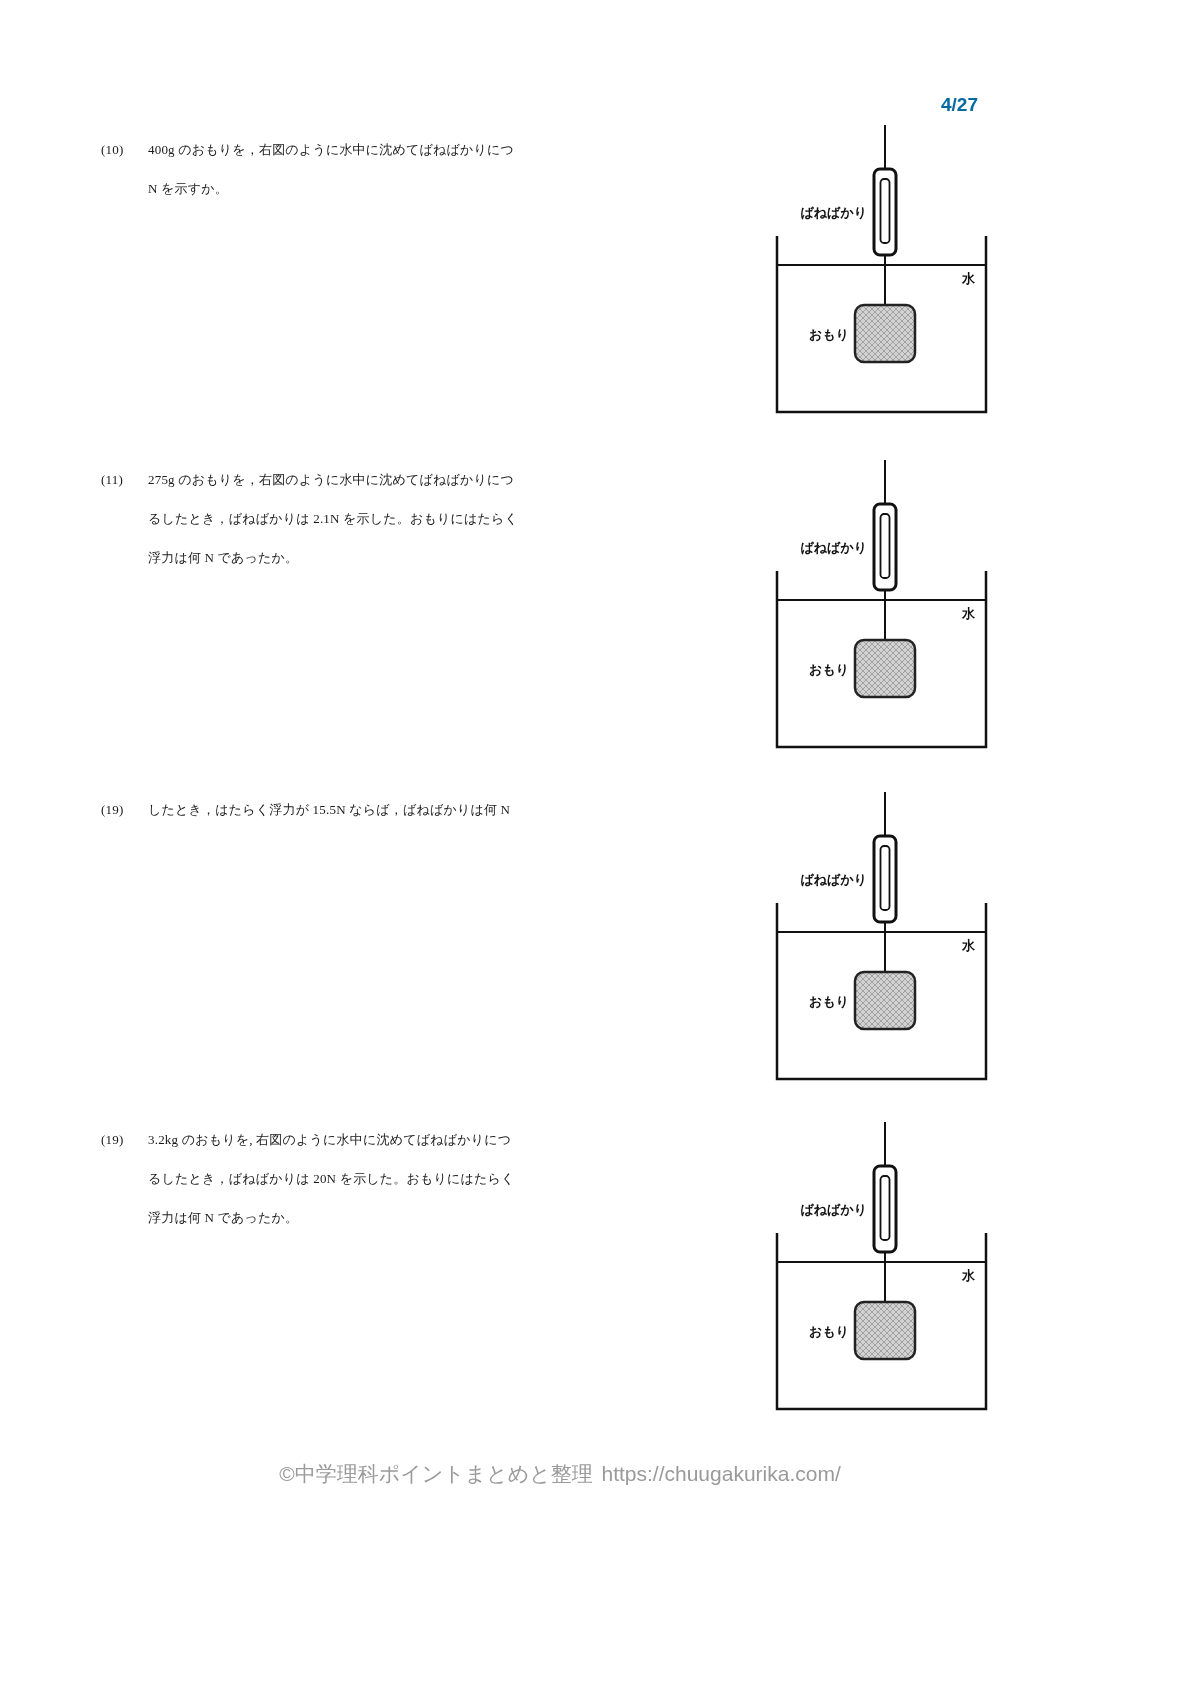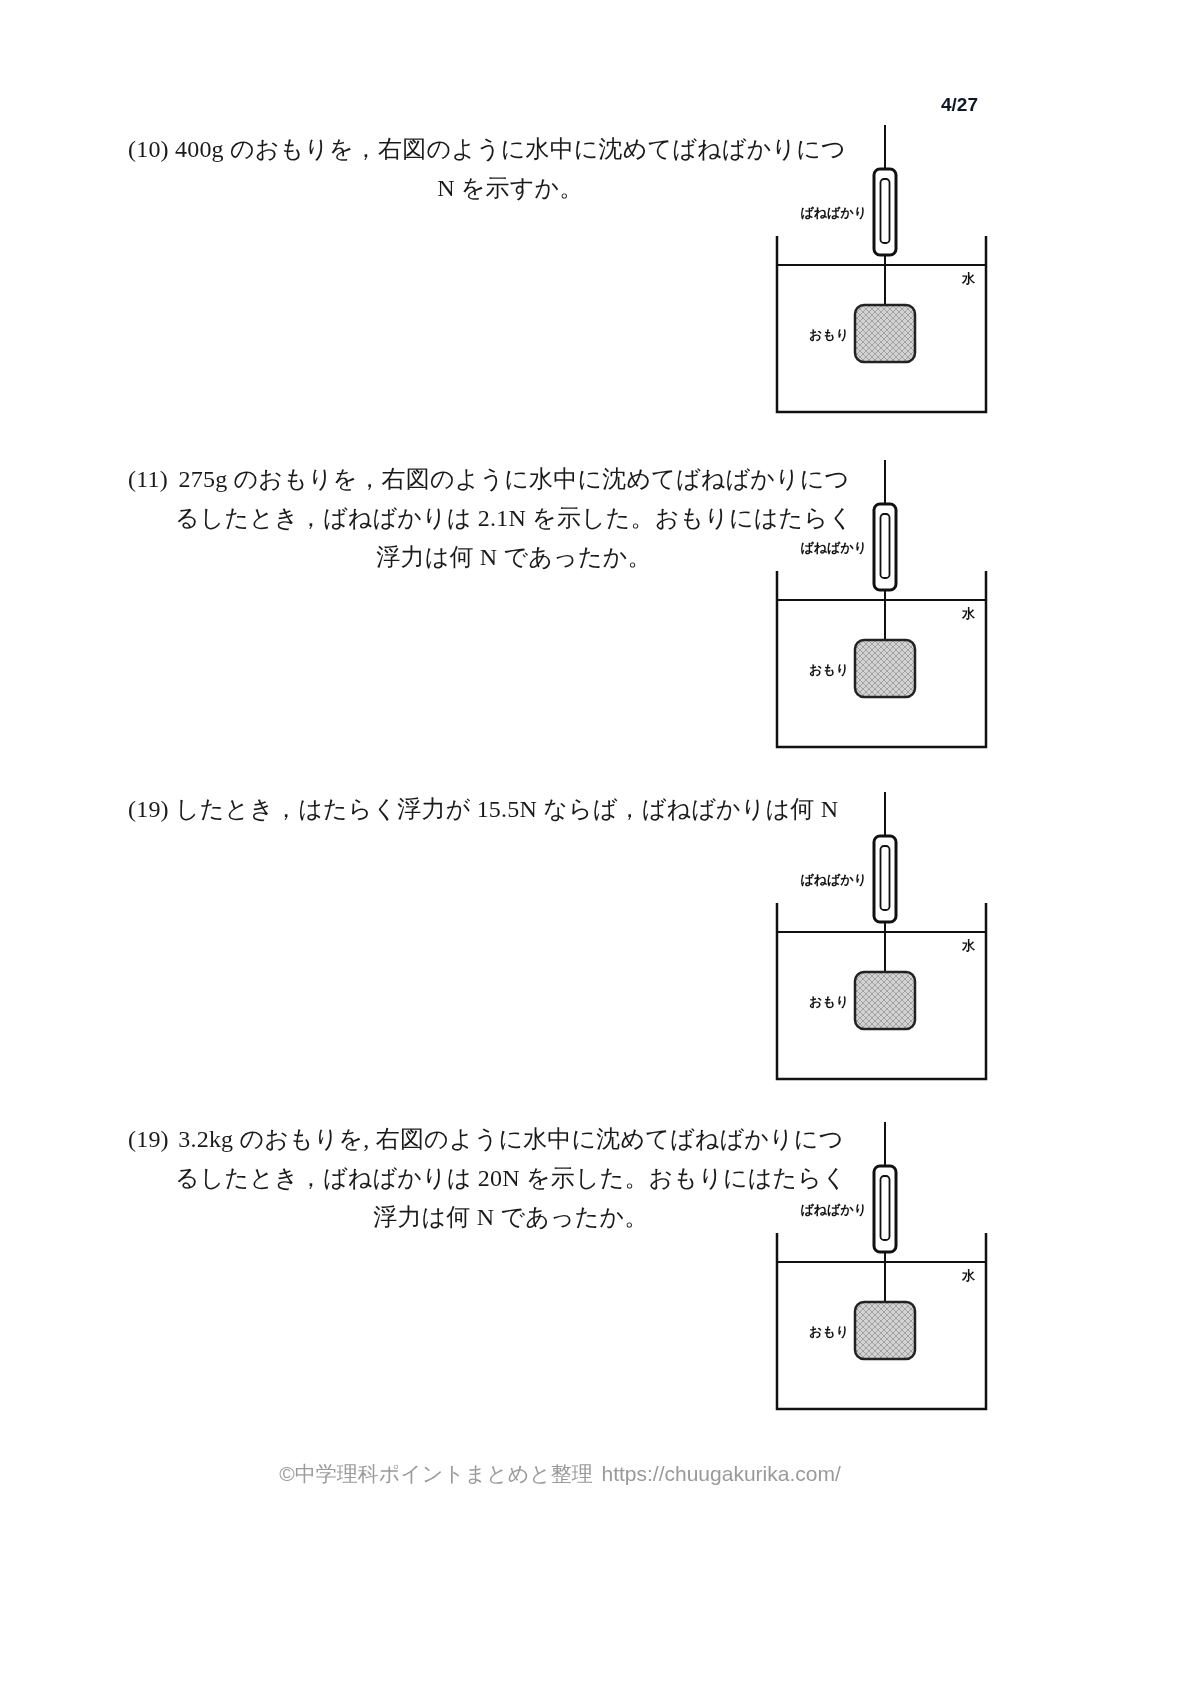--- a/index.html
+++ b/index.html
@@ -11,34 +11,34 @@
     font-family:"Liberation Serif","DejaVu Serif",serif;
     color:#1a1a1a;
     overflow:hidden;
   }
   .page-number {
     position:absolute;
     top:94px; left:941px;
     font-family:"Liberation Sans","DejaVu Sans",sans-serif;
     font-weight:bold;
     font-size:19px;
-    color:#0f172a;
+    color:#0369a1;
   }
   .problem {
     position:absolute;
-    left:128px;
+    left:101px;
     width:665px;
     display:grid;
     grid-template-columns:47px 1fr;
-    font-size:24px;
+    font-size:13px;
     line-height:39px;
     letter-spacing:0.2px;
   }
   .p-num { white-space:nowrap; }
-  .p-line { white-space:nowrap;text-align:center; }
+  .p-line { white-space:nowrap; }
   .diagram { position:absolute; left:770px; }
   .dlabel {
     font-family:"Liberation Sans","DejaVu Sans",sans-serif;
     font-weight:bold;
     font-size:13px;
     fill:#111;
   }
   .footer {
     position:absolute;
     top:1460px;

